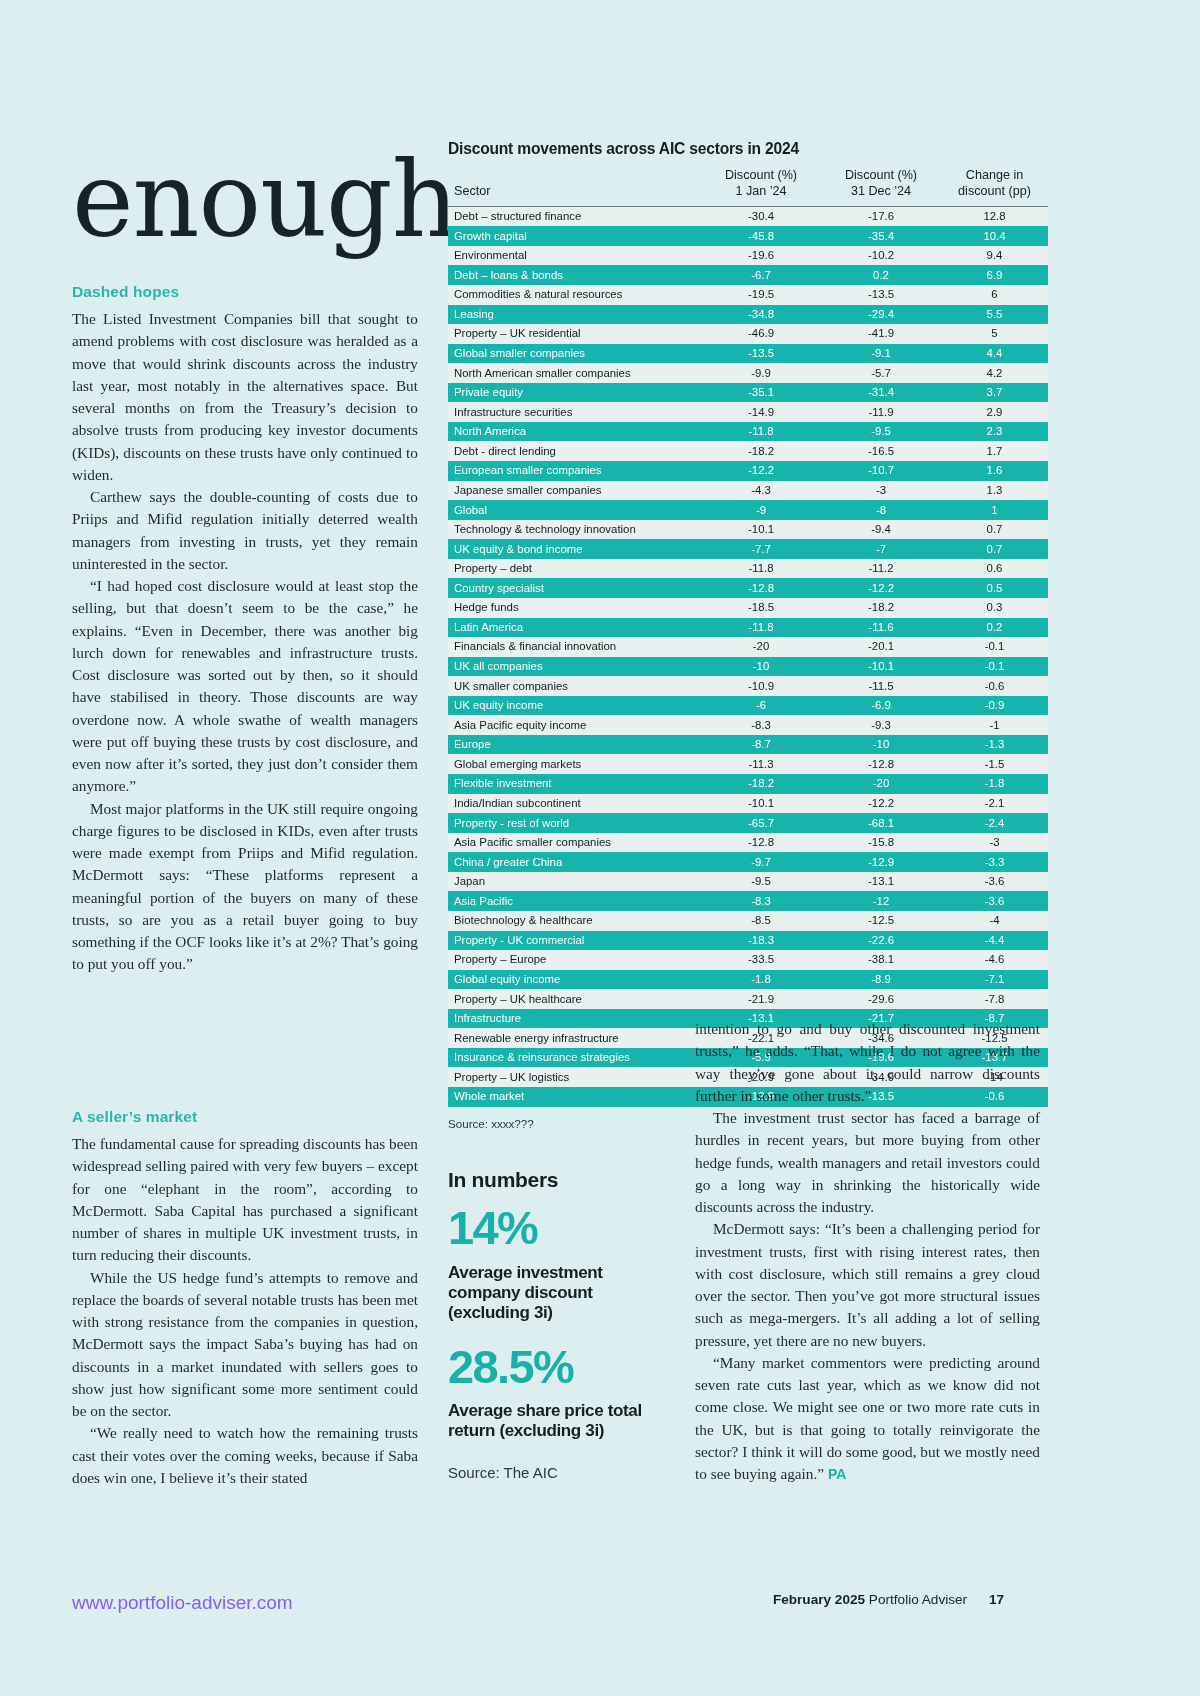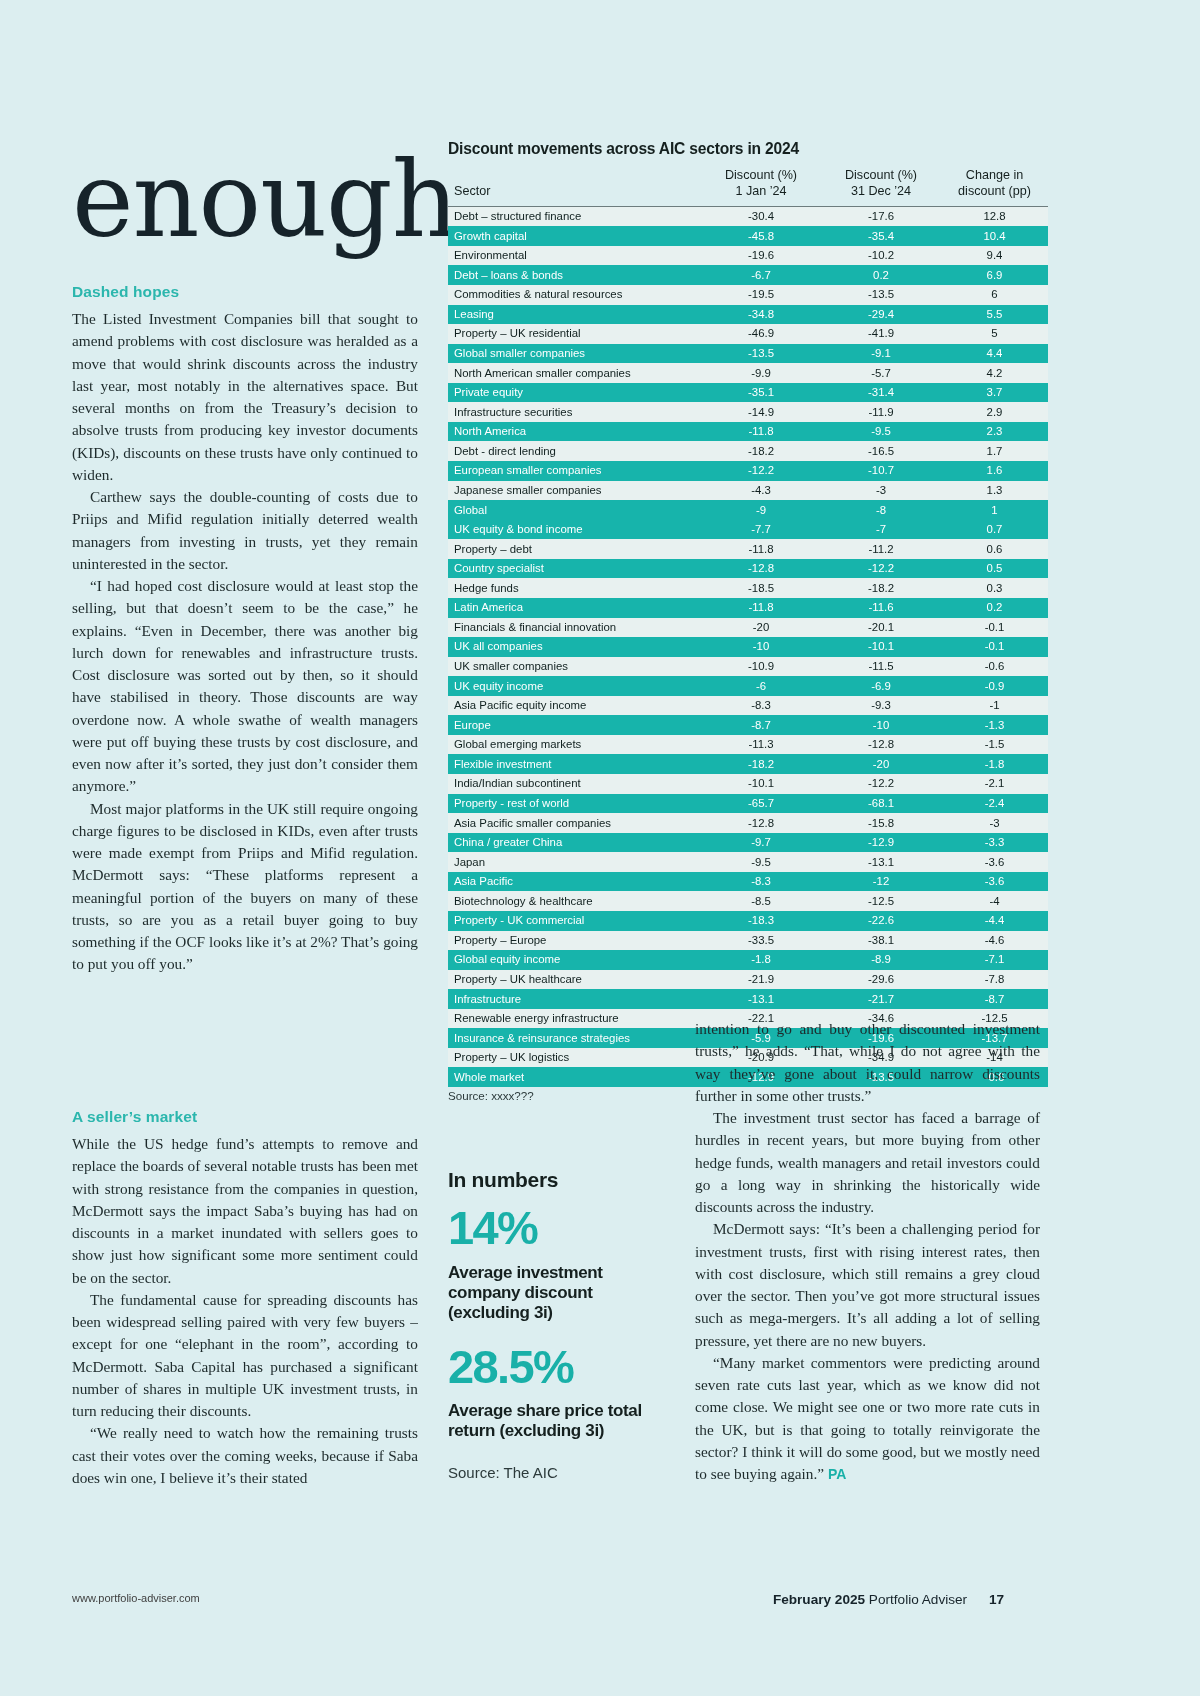--- a/index.html
+++ b/index.html
@@ -94,21 +94,21 @@
     line-height:1.12;
   }
   table.aic td.sector{ text-align:left; padding-left:6px; }
   table.aic td.num{ text-align:center; }
   tr.band-a td{ background:#e8f1f0; color:#10201f; }
   tr.band-b td{ background:#17b4ab; color:#ffffff; }
   .src{
     font-family:"Liberation Sans", sans-serif;
     font-size:11.6px;
     color:#2c3a3b;
-    margin-top:2px;
+    margin-top:10px;
   }
 
   
   .innum{
     position:absolute;left:448px;top:1168px;width:230px;
     font-family:"Liberation Sans", sans-serif;
   }
   .innum h3{
     margin:0 0 14px 0;
     font-size:21px;
@@ -134,21 +134,21 @@
   }
   .numsrc{
     font-size:15px;
     color:#2c3a3b;
     font-weight:normal;
     margin-top:9px;
   }
   .foot-left{
     position:absolute;left:72px;top:1592px;
     font-family:"Liberation Sans", sans-serif;
-    font-size:11px;color:#404040;
+    font-size:19px;color:#8b5cf6;
   }
   .foot-right{
     position:absolute;right:72px;top:1592px;
     font-family:"Liberation Sans", sans-serif;
     font-size:13.6px;color:#16232a;
     text-align:right;
     white-space:nowrap;
     padding-left:36px;
   }
   .foot-right b{font-weight:bold;}
@@ -169,22 +169,22 @@
   <div class="col-left">
     <div class="kicker">Dashed hopes</div>
     <p class="body">The Listed Investment Companies bill that sought to amend problems with cost disclosure was heralded as a move that would shrink discounts across the industry last year, most notably in the alternatives space. But several months on from the Treasury’s decision to absolve trusts from producing key investor documents (KIDs), discounts on these trusts have only continued to widen.</p>
     <p class="body">Carthew says the double-counting of costs due to Priips and Mifid regulation initially deterred wealth managers from investing in trusts, yet they remain uninterested in the sector.</p>
     <p class="body">“I had hoped cost disclosure would at least stop the selling, but that doesn’t seem to be the case,” he explains. “Even in December, there was another big lurch down for renewables and infrastructure trusts. Cost disclosure was sorted out by then, so it should have stabilised in theory. Those discounts are way overdone now. A whole swathe of wealth managers were put off buying these trusts by cost disclosure, and even now after it’s sorted, they just don’t consider them anymore.”</p>
     <p class="body">Most major platforms in the UK still require ongoing charge figures to be disclosed in KIDs, even after trusts were made exempt from Priips and Mifid regulation. McDermott says: “These platforms represent a meaningful portion of the buyers on many of these trusts, so are you as a retail buyer going to buy something if the OCF looks like it’s at 2%? That’s going to put you off you.”</p>
   </div>
 
   <div class="col-left2">
     <div class="kicker">A seller’s market</div>
+    <p class="body">The fundamental cause for spreading discounts has been widespread selling paired with very few buyers – except for one “elephant in the room”, according to McDermott. Saba Capital has purchased a significant number of shares in multiple UK investment trusts, in turn reducing their discounts.</p>
     <p class="body">While the US hedge fund’s attempts to remove and replace the boards of several notable trusts has been met with strong resistance from the companies in question, McDermott says the impact Saba’s buying has had on discounts in a market inundated with sellers goes to show just how significant some more sentiment could be on the sector.</p>
-    <p class="body">The fundamental cause for spreading discounts has been widespread selling paired with very few buyers – except for one “elephant in the room”, according to McDermott. Saba Capital has purchased a significant number of shares in multiple UK investment trusts, in turn reducing their discounts.</p>
     <p class="body">“We really need to watch how the remaining trusts cast their votes over the coming weeks, because if Saba does win one, I believe it’s their stated</p>
   </div>
 
   <div class="table-wrap">
     <div class="tbl-title">Discount movements across AIC sectors in 2024</div>
     <table class="aic">
       <colgroup>
         <col style="width:253px">
         <col style="width:120px">
         <col style="width:120px">
@@ -297,20 +297,26 @@
             <td class="num">-4.3</td>
             <td class="num">-3</td>
             <td class="num">1.3</td>
           </tr>
           <tr class="band-b">
             <td class="sector">Global</td>
             <td class="num">-9</td>
             <td class="num">-8</td>
             <td class="num">1</td>
           </tr>
+          <tr class="band-a">
+            <td class="sector">Technology &amp; technology innovation</td>
+            <td class="num">-10.1</td>
+            <td class="num">-9.4</td>
+            <td class="num">0.7</td>
+          </tr>
           <tr class="band-b">
             <td class="sector">UK equity &amp; bond income</td>
             <td class="num">-7.7</td>
             <td class="num">-7</td>
             <td class="num">0.7</td>
           </tr>
           <tr class="band-a">
             <td class="sector">Property – debt</td>
             <td class="num">-11.8</td>
             <td class="num">-11.2</td>

